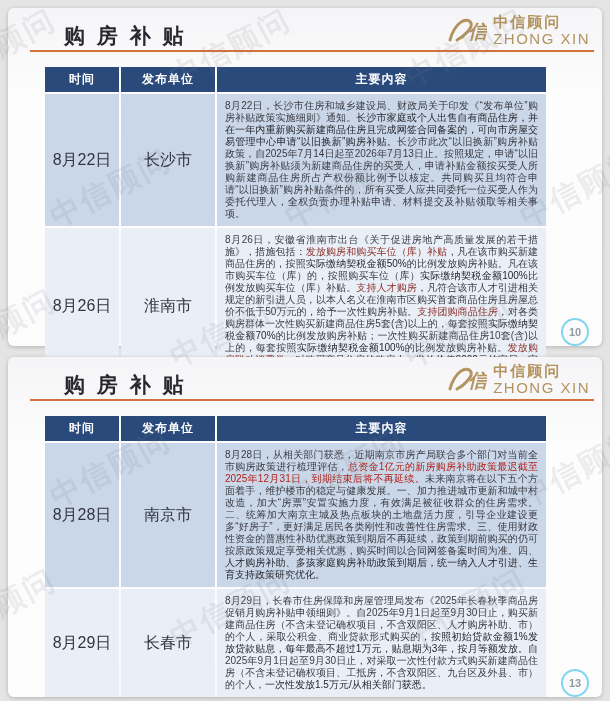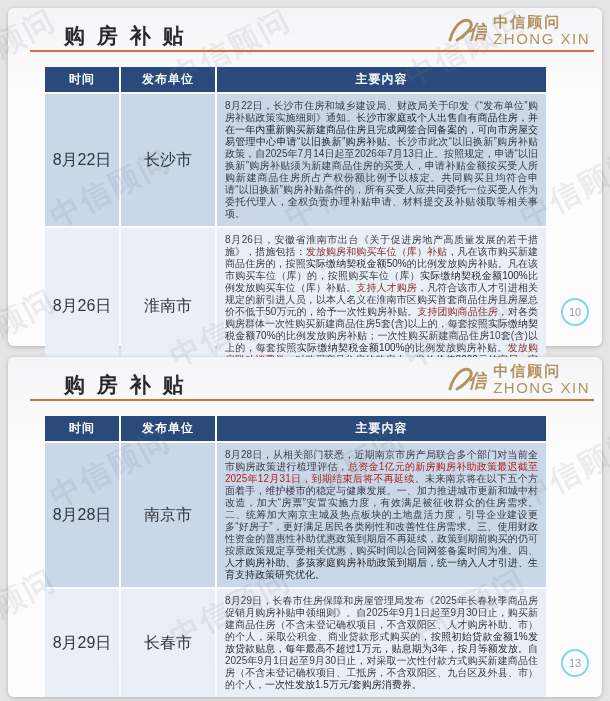--- a/index.html
+++ b/index.html
@@ -41,24 +41,24 @@
   }
   td.c-content{
     background:#c9d7e9;padding:6px 8px;font-size:10px;line-height:12px;
     color:#3b3b42;text-align:justify;
   }
   tr.alt td{background:#e9eff7;}
   .seg-b{font-weight:400;color:#26262c;}
   .seg-m{font-weight:400;color:#8c2f28;}
   .seg-r{font-weight:400;color:#b01f16;}
   .page-num{
-    position:absolute;right:13px;bottom:20px;width:24px;height:24px;
+    position:absolute;right:13px;bottom:0;width:24px;height:24px;
     border:2px solid #80d5f0;border-radius:50%;
     display:flex;align-items:center;justify-content:center;
-    font-size:11px;color:#8f9aa1;background:transparent;
+    font-size:11px;color:#8f9aa1;background:transparent;font-weight:bold;
   }
   #wm-layer{position:absolute;inset:0;overflow:hidden;pointer-events:none;z-index:6;}
   .wm{
     position:absolute;transform:rotate(-28deg);white-space:nowrap;
     font-size:30px;font-weight:700;letter-spacing:3px;color:rgba(125,125,132,.13);
   }
 </style>
 </head>
 <body>
 
@@ -138,21 +138,21 @@
     </thead>
     <tbody>
       <tr>
         <td class="c-date">8月28日</td>
         <td class="c-issuer">南京市</td>
         <td class="c-content"><span>8月28日，从相关部门获悉，近期南京市房产局联合多个部门对当前全市购房政策进行梳理评估，</span><span class="seg-r">总资金1亿元的新房购房补助政策最迟截至2025年12月31日，到期结束后将不再延续。</span><span>未来南京将在以下五个方面着手，维护楼市的稳定与健康发展。一、加力推进城市更新和城中村改造，加大“房票”安置实施力度，有效满足被征收群众的住房需求。二、统筹加大南京主城及热点板块的土地盘活力度，引导企业建设更多“好房子”，更好满足居民各类刚性和改善性住房需求。三、使用财政性资金的普惠性补助优惠政策到期后不再延续，政策到期前购买的仍可按原政策规定享受相关优惠，购买时间以合同网签备案时间为准。四、</span><span class="seg-b">人才购房补助、多孩家庭购房补助政策到期后，统一纳入人才引进、生育支持政策研究优化。</span></td>
       </tr>
       <tr class="alt">
         <td class="c-date">8月29日</td>
         <td class="c-issuer">长春市</td>
-        <td class="c-content"><span>8月29日，长春市住房保障和房屋管理局发布《2025年长春秋季商品房促销月购房补贴申领细则》。自2025年9月1日起至9月30日止，购买新建商品住房（不含未登记确权项目，不含双阳区、人才购房补助、市）的个人，采取公积金、商业贷款形式购买的，</span><span class="seg-b">按照初始贷款金额1%发放贷款贴息，每年最高不超过1万元，贴息期为3年，按月等额发放。</span><span>自2025年9月1日起至9月30日止，对采取一次性付款方式购买新建商品住房（不含未登记确权项目、工抵房，不含双阳区、九台区及外县、市）的个人，</span><span class="seg-b">一次性发放1.5万元/套购房消费券。</span></td>
+        <td class="c-content"><span>8月29日，长春市住房保障和房屋管理局发布《2025年长春秋季商品房促销月购房补贴申领细则》。自2025年9月1日起至9月30日止，购买新建商品住房（不含未登记确权项目，不含双阳区、人才购房补助、市）的个人，采取公积金、商业贷款形式购买的，</span><span class="seg-b">按照初始贷款金额1%发放贷款贴息，每年最高不超过1万元，贴息期为3年，按月等额发放。</span><span>自2025年9月1日起至9月30日止，对采取一次性付款方式购买新建商品住房（不含未登记确权项目、工抵房，不含双阳区、九台区及外县、市）的个人，</span><span class="seg-b">一次性发放1.5万元/从相关部门获悉。</span></td>
       </tr>
     </tbody>
   </table>
   <div class="page-num">13</div>
 </div>
 
 <div id="wm-layer">
     <span class="wm" style="left: -70px; top: 28px;">中信顾问</span>
     <span class="wm" style="left: 165px; top: 28px;">中信顾问</span>
     <span class="wm" style="left: 400px; top: 28px;">中信顾问</span>

